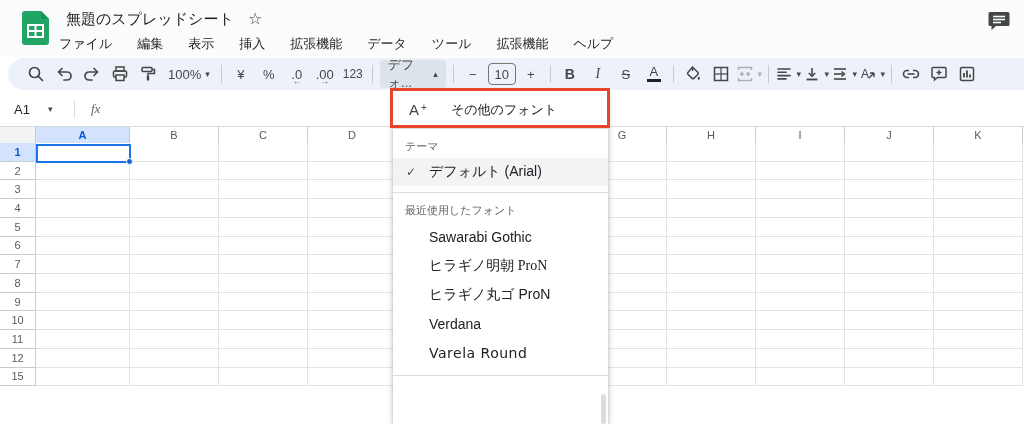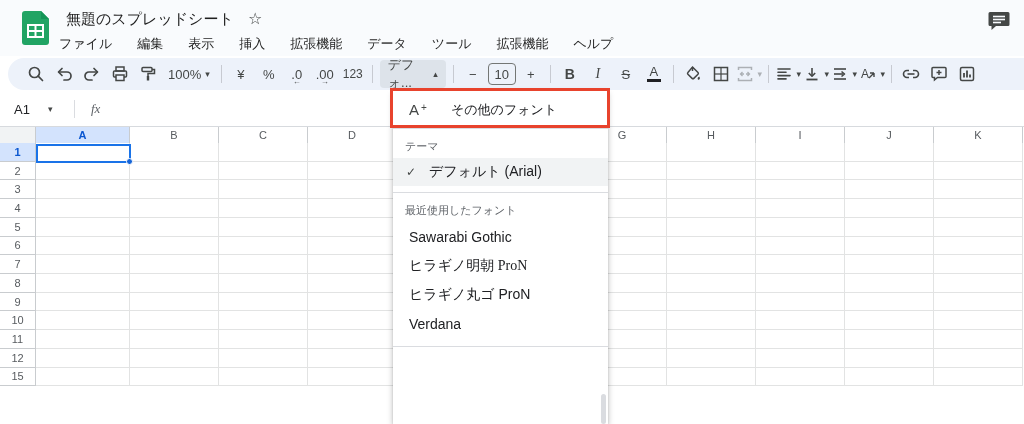--- a/index.html
+++ b/index.html
@@ -73,21 +73,21 @@
   .fontmenu { position:absolute; left:393px; top:91px; width:215px; height:333px; background:#fff;
     box-shadow:0 2px 6px rgba(0,0,0,.28), 0 0 1px rgba(0,0,0,.2); z-index:40; overflow:hidden; }
   .fm-item { display:flex; align-items:center; cursor:pointer; }
   .fm-more { height:37px; padding-left:16px; font-size:13px; color:#202124; }
   .afont-icon { width:24px; margin-right:18px; font-size:15px; color:#444746; position:relative; }
   .afont-icon .plus { position:absolute; font-size:10px; left:12px; top:1px; }
   .fm-label { font-size:11px; color:#5f6368; padding:10px 0 4px 12px; }
   .fm-default { height:28px; background:#f1f3f4; font-size:14px; color:#202124; padding-left:13px; }
   .fm-check { width:23px; font-size:12px; color:#444746; }
   .fm-div { border-top:1px solid #dadce0; margin:6px 0 0 0; }
-  .fm-font { height:29px; padding-left:16px; font-size:14px; color:#202124; }
+  .fm-font { height:29px; padding-left:36px; font-size:14px; color:#202124; }
   .fm-font:nth-of-type(2) { font-family:"Liberation Serif","DejaVu Serif",serif; }
   .fm-font:nth-of-type(5) { font-family:"DejaVu Sans",sans-serif; letter-spacing:.5px; }
   .fm-alegreya { font-family:"DejaVu Serif","Liberation Serif",serif; }
   .fm-scroll { position:absolute; right:2px; bottom:0; width:5px; height:30px;
     background:#dadce0; border-radius:3px; cursor:pointer; }
 
   .redbox { position:absolute; left:390px; top:88px; width:220px; height:40px;
     border:3px solid #e8432d; z-index:60; pointer-events:none; }
 </style>
 </head>
@@ -503,19 +503,20 @@
       <span class="fm-check">✓</span>
       <span>デフォルト (Arial)</span>
     </div>
     <div class="fm-div"></div>
     <div class="fm-label">最近使用したフォント</div>
     <div id="recentfonts">
         <div class="fm-item fm-font">Sawarabi Gothic</div>
         <div class="fm-item fm-font">ヒラギノ明朝 ProN</div>
         <div class="fm-item fm-font">ヒラギノ丸ゴ ProN</div>
         <div class="fm-item fm-font">Verdana</div>
+        <div class="fm-item fm-font">Varela Round</div>
       </div>
     <div class="fm-div" style="margin-top:8px;"></div>
     <div class="fm-scroll"></div>
   </div>
 
   <div class="redbox"></div>
 </div>
 
 </body></html>

